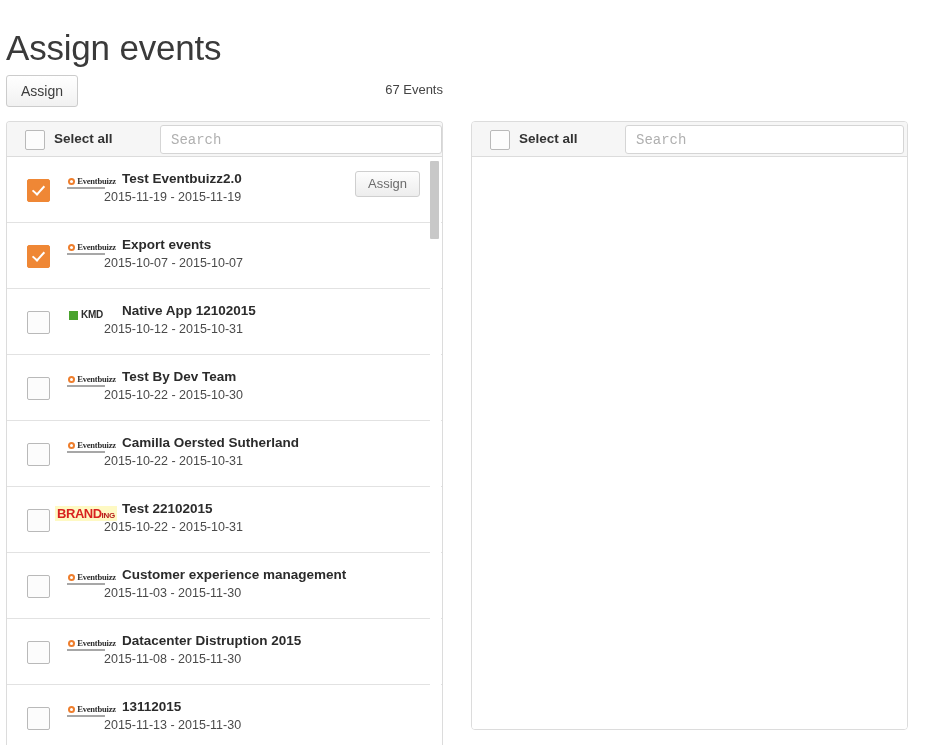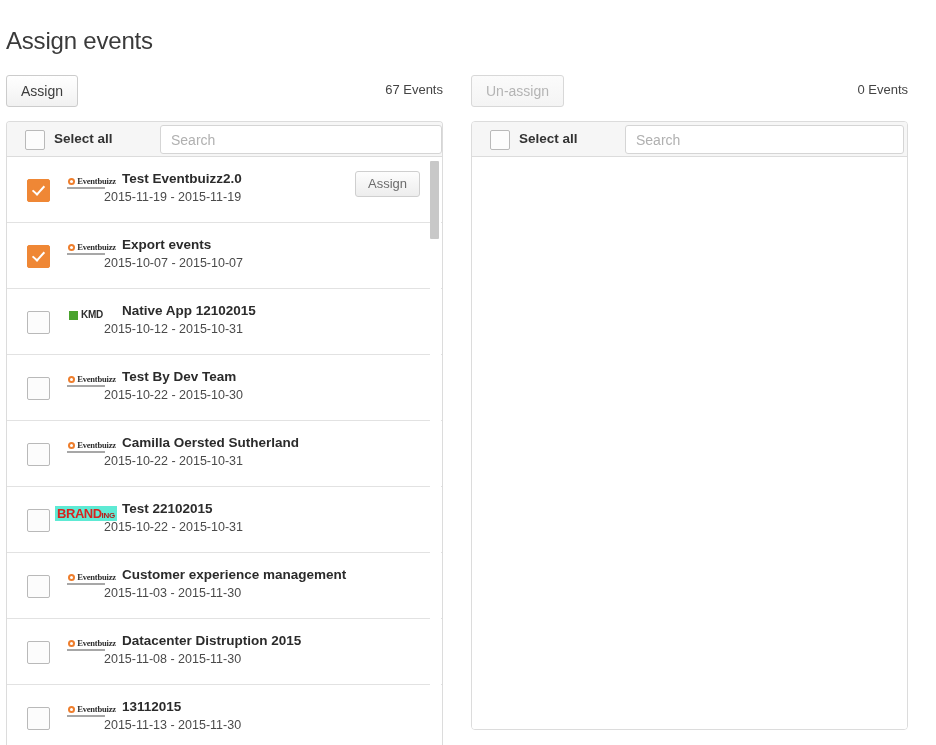--- a/index.html
+++ b/index.html
@@ -17,21 +17,21 @@
     width: 936px;
     height: 745px;
     background: #ffffff;
   }
 
   
   .page-title {
     position: absolute;
     left: 6px;
     top: 2px;
-    font-size: 24px;
+    font-size: 35px;
     font-weight: 300;
     color: #3a3a3a;
     letter-spacing: -0.2px;
     line-height: 46px;
     white-space: nowrap;
   }
 
   
   .toolbar {
     position: absolute;
@@ -105,21 +105,21 @@
     color: #333333;
     white-space: nowrap;
   }
   .search-input {
     position: absolute;
     top: 3px;
     height: 29px;
     border: 1px solid #d5d5d5;
     border-radius: 3px;
     background: #ffffff;
-    font-family: Liberation Sans, sans-serif;
+    font-family: Liberation Mono, monospace;
     font-size: 14px;
     color: #a16207;
     padding: 0 10px;
     outline: none;
   }
   .panel.left  .search-input { left: 153px; width: 282px; }
   .panel.right .search-input { left: 153px; width: 279px; }
   .search-input::placeholder { color: #b0b0b0; opacity: 1; }
 
   
@@ -275,21 +275,21 @@
   .logo-kmd .km-word {
     font-family: "Liberation Sans", sans-serif;
     font-size: 10px;
     font-weight: bold;
     color: #2e2e2e;
     letter-spacing: -0.3px;
     line-height: 1;
   }
 
   .logo-branding {
-    background: #5eead4;
+    background: #fef9c3;
     padding: 1px 2px;
     display: flex;
     align-items: baseline;
     line-height: 1;
   }
   .logo-branding .br-a {
     font-family: "Liberation Sans", sans-serif;
     font-size: 13px;
     font-weight: bold;
     color: #d8221f;
@@ -333,24 +333,20 @@
 
 <div id="page">
 
   <h1 class="page-title">Assign events</h1>
 
   <div class="toolbar left">
     <button class="btn">Assign</button>
     <span class="count">67 Events</span>
   </div>
 
-  <div class="toolbar right">
-    <button class="btn disabled">Un-assign</button>
-    <span class="count">0 Events</span>
-  </div>
 
   <div class="panel left">
     <div class="panel-head">
       <span class="cb head-check"></span>
       <span class="select-all-label">Select all</span>
       <input class="search-input" type="text" placeholder="Search" style="">
     </div>
     <div class="list" id="left-list">
       <div class="row">
           <span class="cb lg row-check checked"></span>

